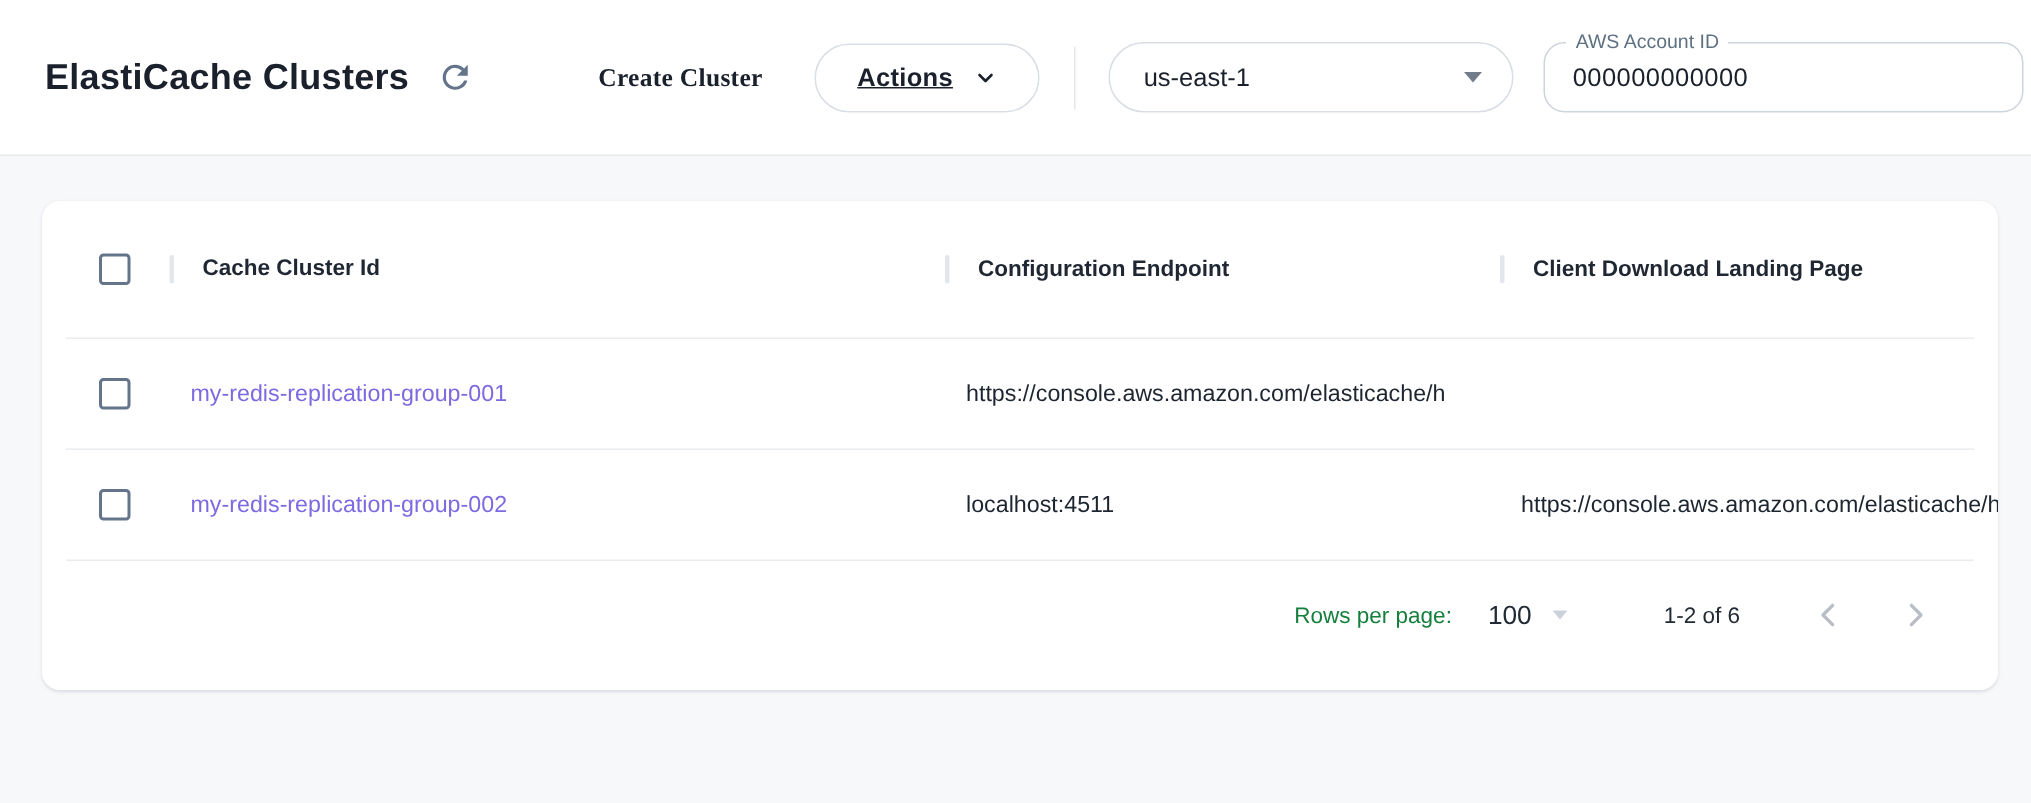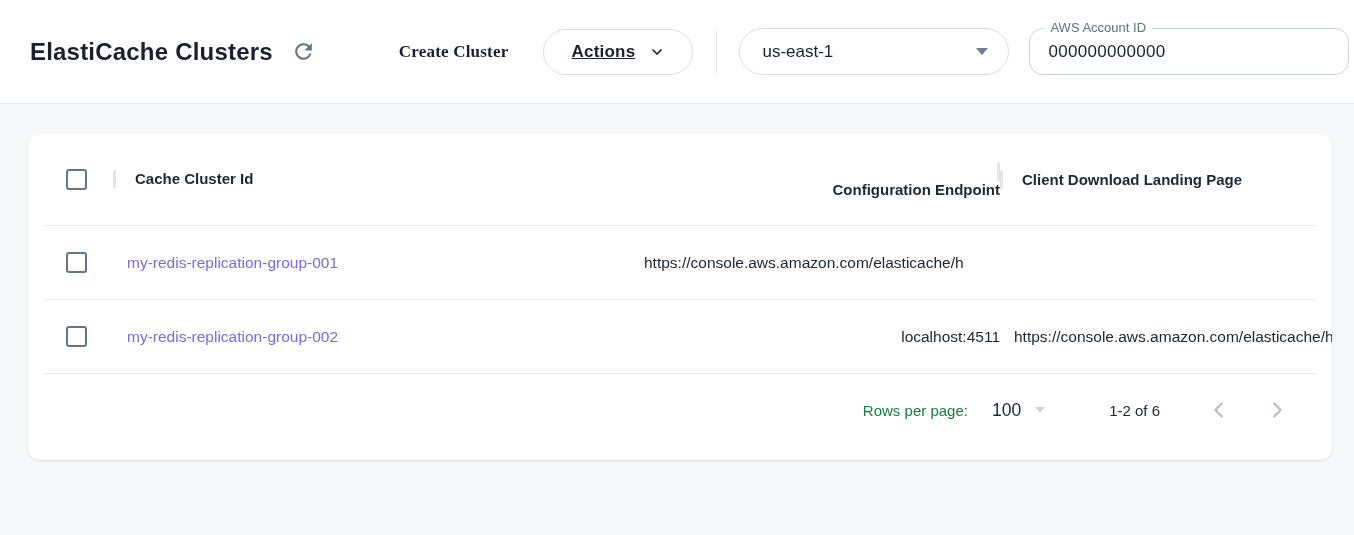--- a/index.html
+++ b/index.html
@@ -144,21 +144,21 @@
     flex-shrink: 0;
   }
   .checkbox {
     width: 21px; height: 21px;
     border: 2px solid #64748b;
     border-radius: 3px;
     background: #ffffff;
     cursor: pointer;
   }
   .col1 { width: 517px; flex-shrink: 0; display: flex; align-items: flex-start; }
-  .col2 { width: 370px; flex-shrink: 0; display: flex; align-items: flex-end; flex-direction: column; }
+  .col2 { width: 370px; flex-shrink: 0; display: flex; align-items: center; }
   .col3 { flex: 1; min-width: 0; display: flex; align-items: center; overflow: hidden; }
   .resize-bar {
     width: 3px; height: 19px;
     background: #e3e7ec;
     border-radius: 2px;
     flex-shrink: 0;
     cursor: col-resize;
   }
   .head-label {
     margin-left: 19px;

